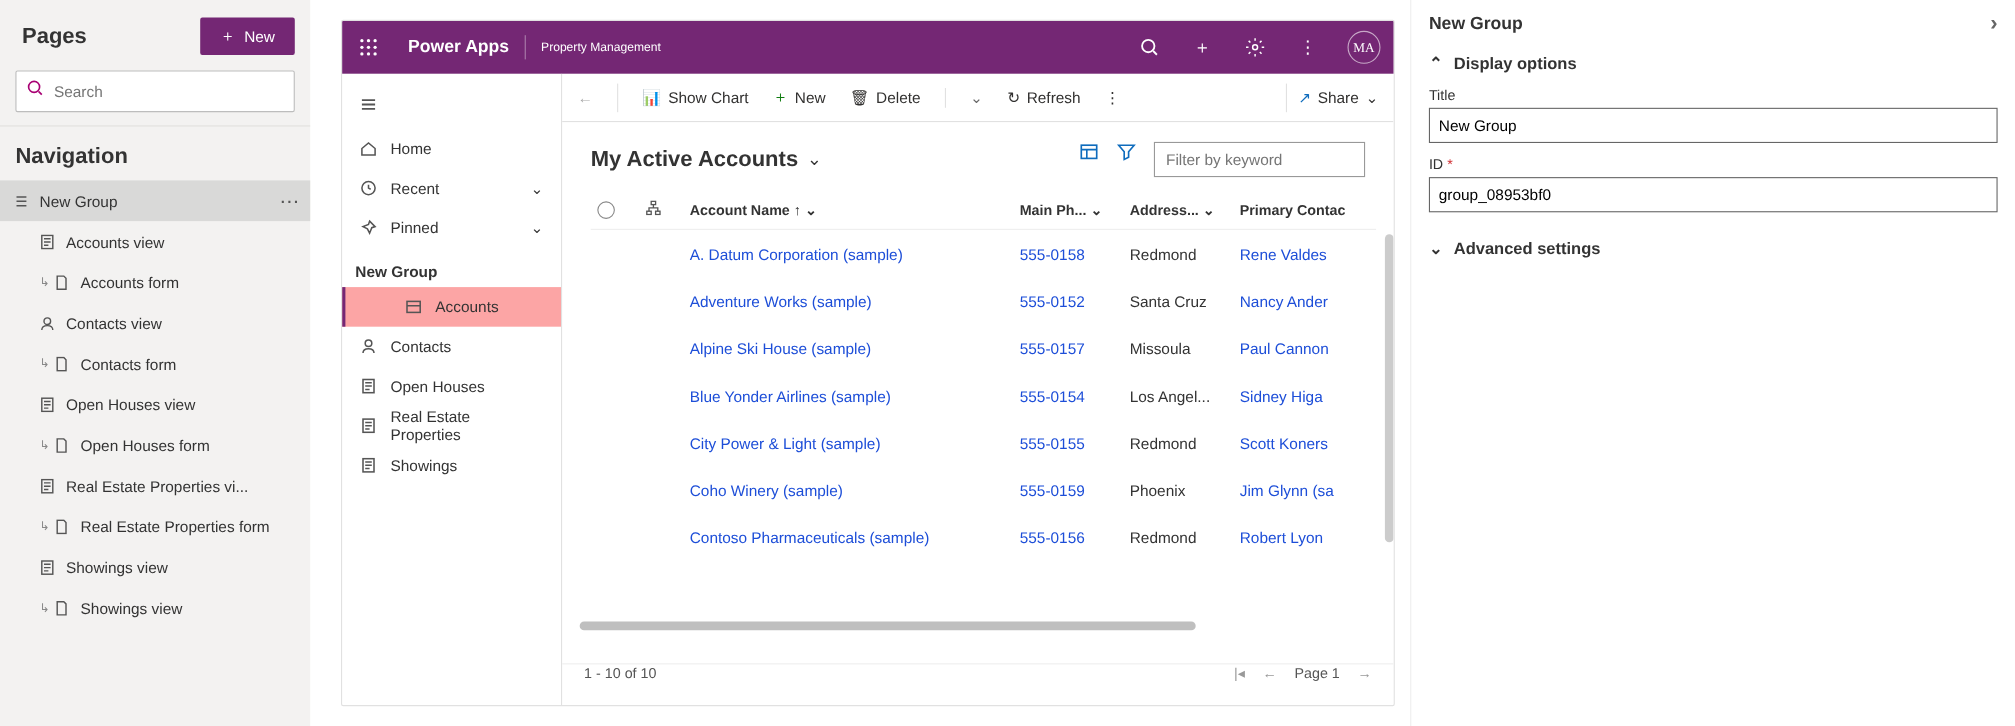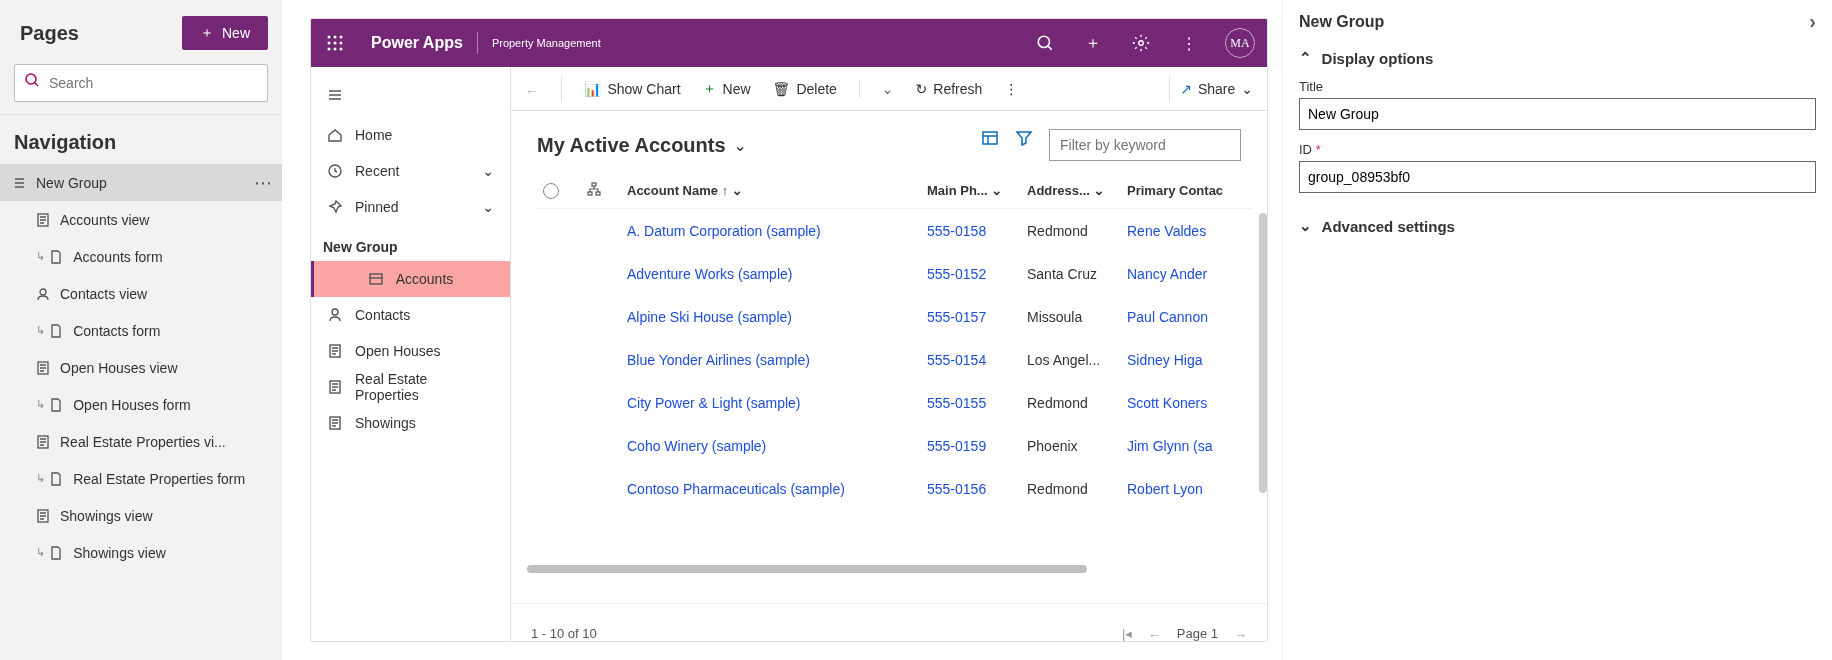--- a/index.html
+++ b/index.html
@@ -55,21 +55,21 @@
   .filter-input { width: 192px; height: 32px; border: 1px solid #999; padding: 0 10px; font-size: 14px; }
   
   .data-table { padding: 0 16px 0 26px; flex: 1; overflow: hidden; position: relative; }
   .grid { width: 100%; }
   .grid-hdr { display: grid; grid-template-columns: 50px 40px 300px 100px 100px 120px; font-size: 13px; font-weight: 600; color: #333; height: 36px; align-items: center; border-bottom: 1px solid #eee; }
   .grid-row { display: grid; grid-template-columns: 50px 40px 300px 100px 100px 120px; font-size: 14px; height: 43px; align-items: center; }
   .link { color: #1d4ed8; cursor: pointer; }
   .checkbox { width: 16px; height: 16px; border: 1px solid #888; border-radius: 50%; margin-left: 6px; }
   .scroll-hint { position: absolute; bottom: 30px; left: 16px; right: 180px; height: 8px; background: #949494; border-radius: 4px; opacity: 0.6; }
   .v-scroll { position: absolute; right: 0; top: 40px; width: 8px; height: 280px; background: #ccc; border-radius: 4px; }
-  .pager { height: 38px; border-top: 1px solid #eee; display: flex; align-items: flex-end; padding: 0 20px; font-size: 13px; color: #555; }
+  .pager { height: 38px; border-top: 1px solid #eee; display: flex; align-items: flex-start; padding: 0 20px; font-size: 13px; color: #555; }
   .pager-right { margin-left: auto; display: flex; align-items: center; gap: 16px; }
   
   
   .right-panel { flex: 1; background: #fff; padding: 10px 16px; font-size: 14px; border-left: 1px solid #eee; }
   .rp-header { display: flex; align-items: center; justify-content: space-between; font-size: 16px; font-weight: 600; margin-bottom: 16px; }
   .rp-section { display: flex; align-items: center; gap: 10px; font-size: 15px; font-weight: 600; margin: 16px 0 10px; cursor: pointer; }
   .rp-label { font-size: 13px; color: #333; margin: 12px 0 4px; }
   .rp-input { width: 100%; height: 32px; border: 1px solid #666; padding: 0 8px; font-size: 14px; }
   .req { color: #d13438; }
   .icon { display: inline-flex; }

